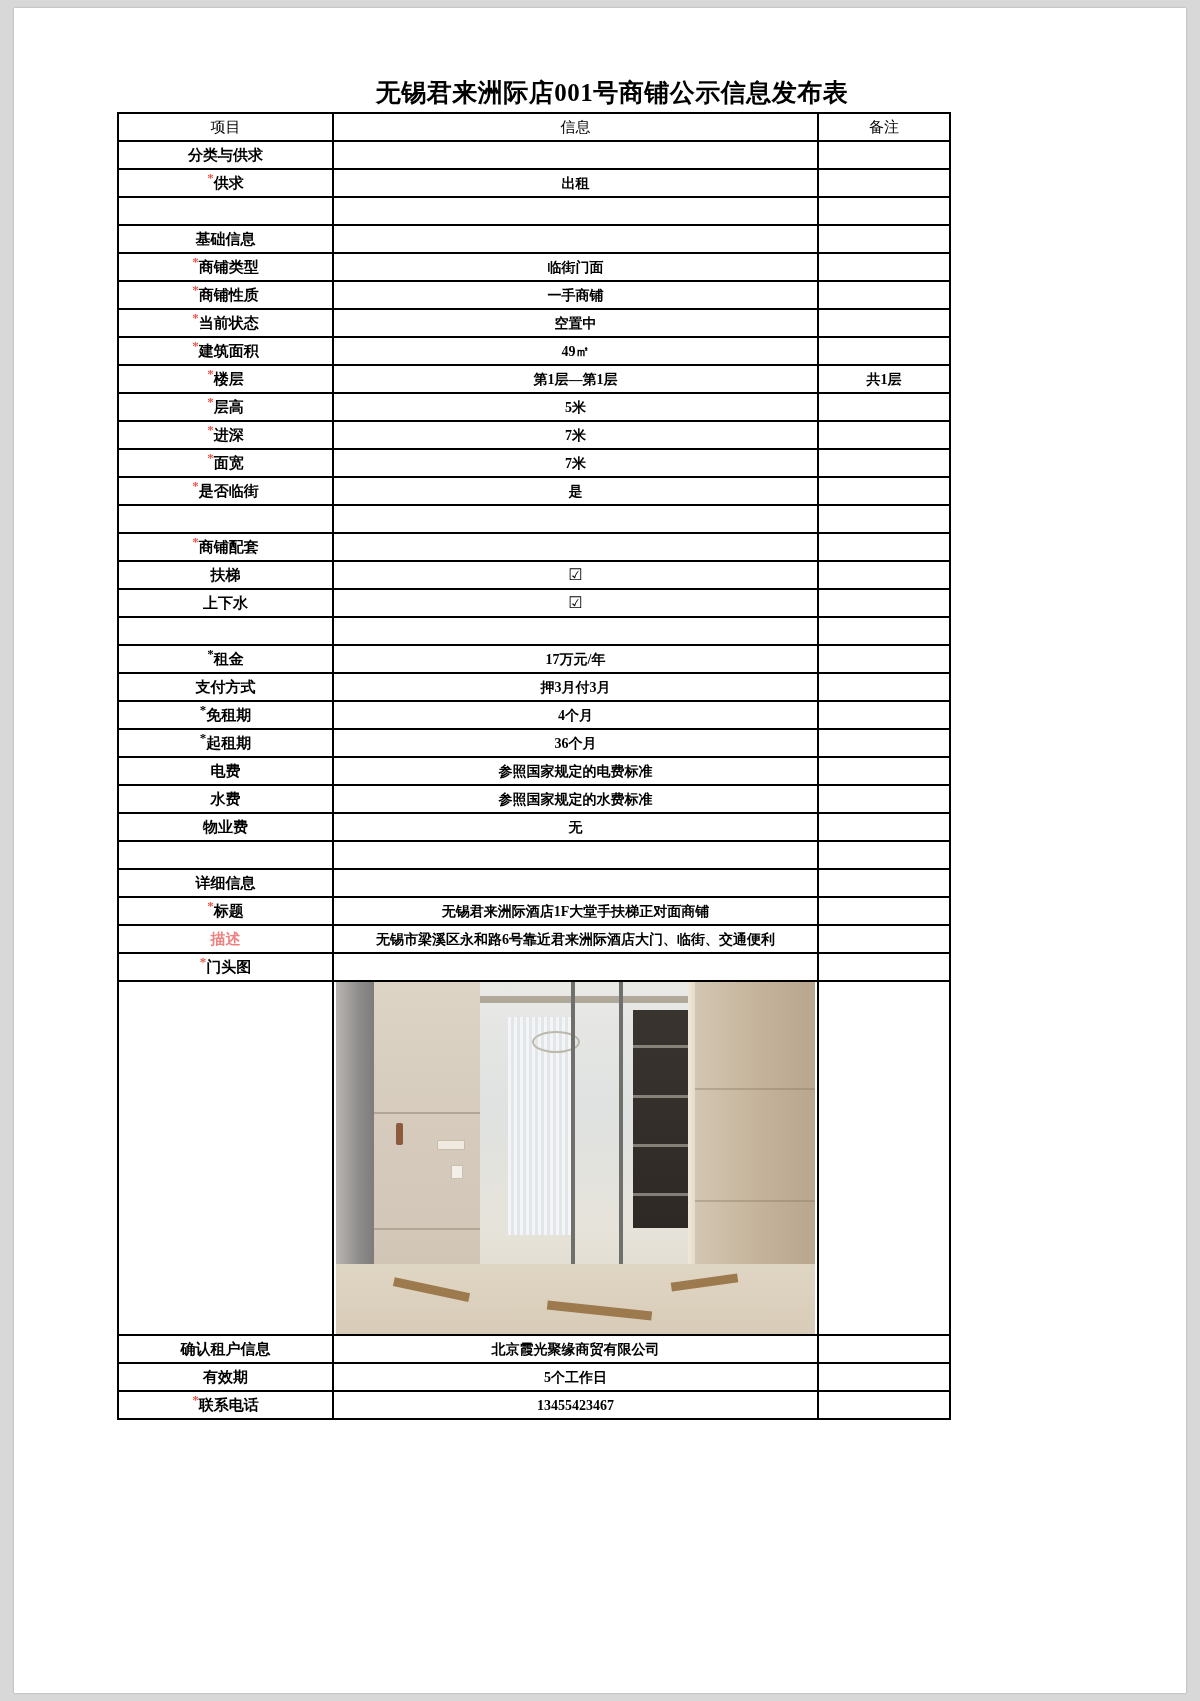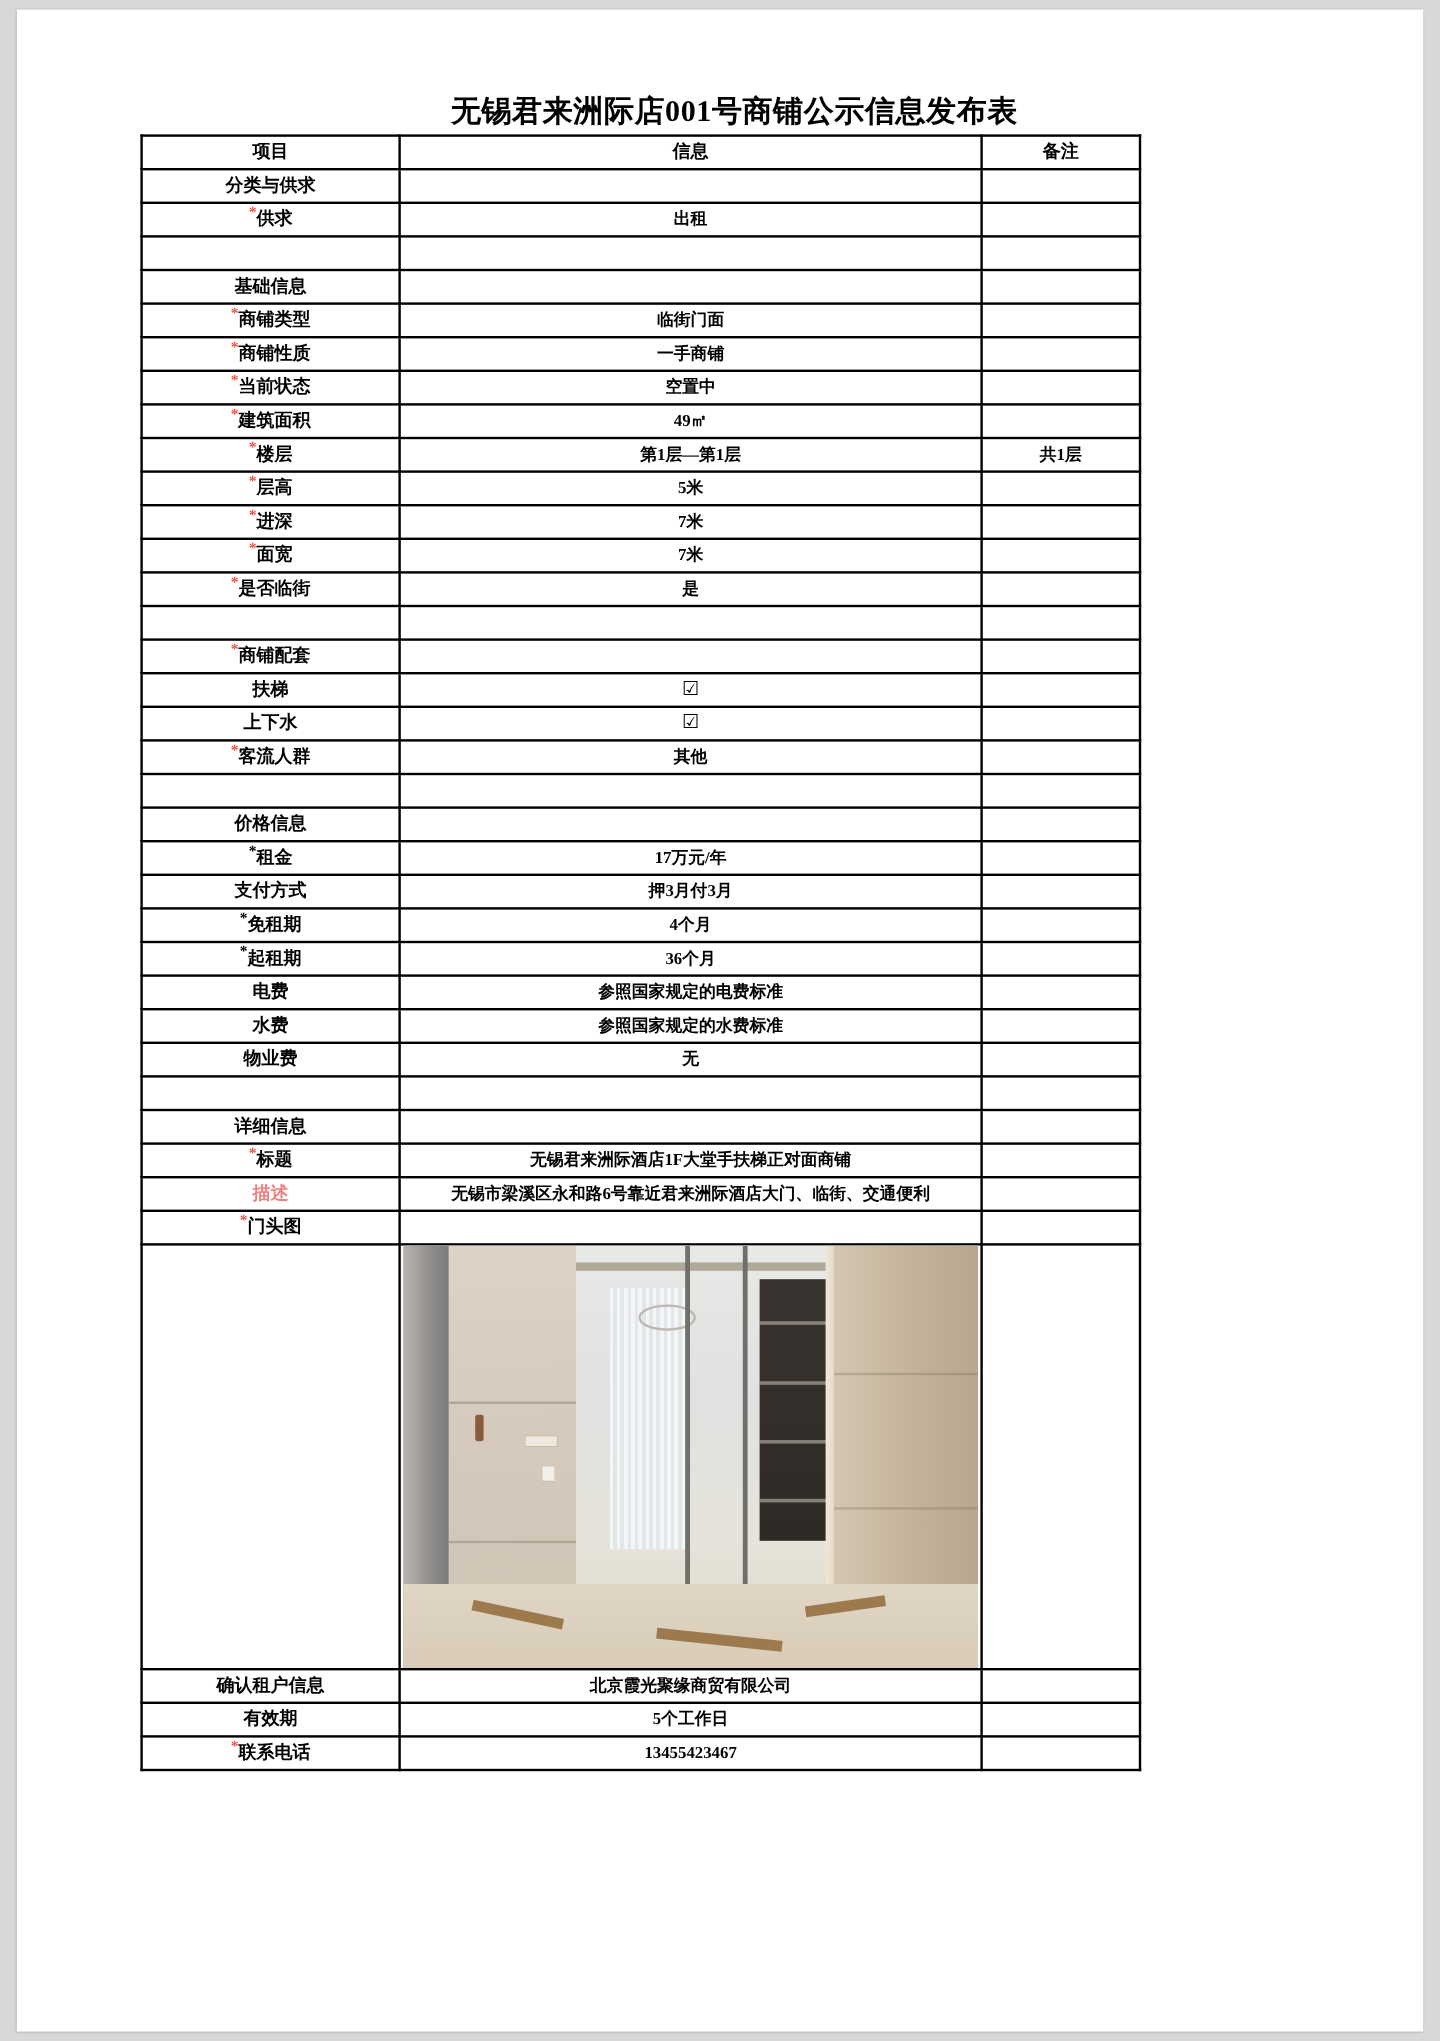--- a/index.html
+++ b/index.html
@@ -51,21 +51,21 @@
     font-size: 15px;
     color: #000;
     line-height: 1.1;
     overflow: hidden;
     white-space: nowrap;
   }
   col.c-item { width: 215px; }
   col.c-info { width: 485px; }
   col.c-note { width: 132px; }
 
-  .hdr td { font-weight: bold; font-size: 16px; }
+  .hdr td { font-weight: normal; font-size: 16px; }
   .section-label { font-weight: bold; margin-top: 20px; }
   .label-cell { font-weight: bold; }
   .req {
     color: #e8564a;
     font-size: 13px;
     vertical-align: super;
     line-height: 0;
     font-weight: bold;
   }
   .req-black {
@@ -271,34 +271,24 @@
         <tr>
           <td><span class="label-cell">扶梯</span></td>
           <td><span class="checkbox-glyph">☑</span></td>
           <td><span class="val-norm"></span></td>
         </tr>
         <tr>
           <td><span class="label-cell">上下水</span></td>
           <td><span class="checkbox-glyph">☑</span></td>
           <td><span class="val-norm"></span></td>
         </tr>
-        <tr>
-          <td><span class="req">*</span><span class="label-cell">客流人群</span></td>
-          <td><span class="val-norm">其他</span></td>
-          <td><span class="val-norm"></span></td>
-        </tr>
         <tr class="spacer">
           <td></td>
           <td></td>
           <td></td>
-        </tr>
-        <tr>
-          <td><span class="section-label">价格信息</span></td>
-          <td><span class="val-norm"></span></td>
-          <td><span class="val-norm"></span></td>
         </tr>
         <tr>
           <td><span class="req-black">*</span><span class="label-cell">租金</span></td>
           <td><span class="val-norm">17万元/年</span></td>
           <td><span class="val-norm"></span></td>
         </tr>
         <tr>
           <td><span class="label-cell">支付方式</span></td>
           <td><span class="val-norm">押3月付3月</span></td>
           <td><span class="val-norm"></span></td>

